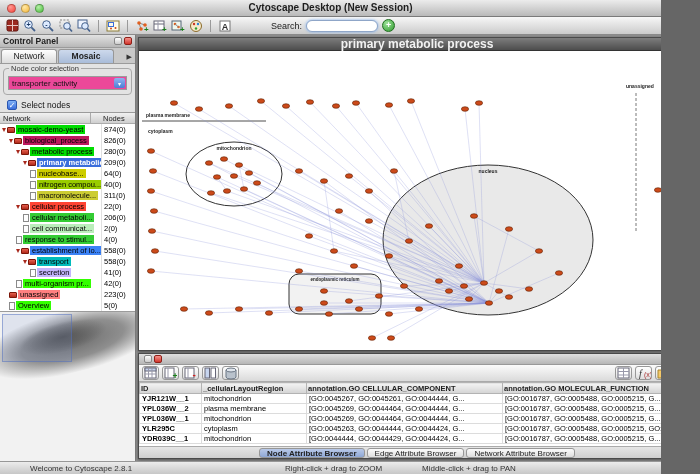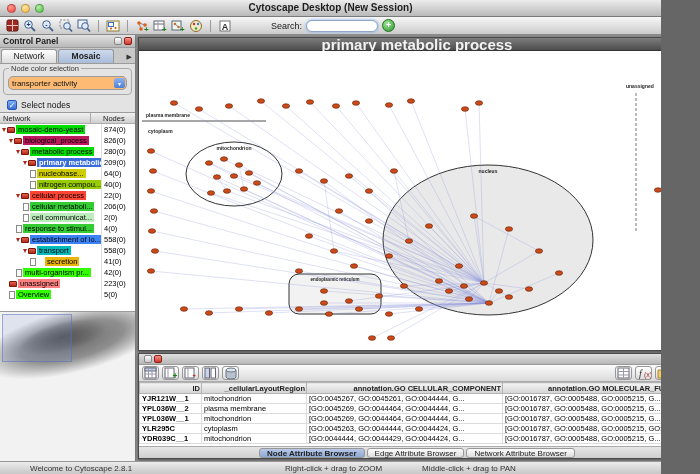--- a/index.html
+++ b/index.html
@@ -34,21 +34,21 @@
   .cp-header{height:13px;background:linear-gradient(#e2e2e2,#b8b8b8);border-bottom:1px solid #9b9b9b;display:flex;align-items:center;padding:0 3px;}
   .cp-title{font-size:8.5px;font-weight:bold;color:#222;flex:1;}
   .mini-btn{width:8px;height:8px;border:1px solid #888;border-radius:2px;background:linear-gradient(#fff,#ccc);margin-left:2px;font-size:6px;line-height:6px;text-align:center;color:#444;}
   .mini-btn.close{background:linear-gradient(#f6938d,#d2352b);border-color:#8e1f18;color:#fff;}
   .cp-tabs{height:16px;display:flex;align-items:flex-end;background:#c9c9c9;border-bottom:1px solid #9b9b9b;padding:1px 1px 0 1px;}
   .cp-tab{width:56px;height:14px;font-size:8.5px;text-align:center;line-height:13px;border:1px solid #979797;border-bottom:none;border-radius:3px 3px 0 0;background:linear-gradient(#fefefe,#dcdcdc);color:#222;margin-right:1px;overflow:hidden;}
   .cp-tab.selected{background:linear-gradient(#cdd9ec,#a9bcd9);font-weight:bold;}
   .cp-tab-arrow{margin-left:auto;font-size:7px;color:#333;padding:0 2px 2px 0;}
   .color-group{margin:4px 3px 2px 3px;border:1px solid #a9a9a9;border-radius:4px;position:relative;padding:7px 4px 4px 4px;}
   .color-group-title{position:absolute;top:-5px;left:5px;background:#e3e3e3;font-size:7.5px;color:#333;padding:0 2px;}
-  .combo{height:14px;background:#fdba74;border:1px solid #9b9b9b;border-radius:5px;font-size:8px;display:flex;align-items:center;padding:0 3px;position:relative;color:#111;}
+  .combo{height:14px;background:#ec4899;border:1px solid #9b9b9b;border-radius:0;font-size:8px;display:flex;align-items:center;padding:0 3px;position:relative;color:#111;}
   .combo-arrow{position:absolute;right:1px;top:1px;bottom:1px;width:11px;background:linear-gradient(#8fb3f0,#4a7fd6);border-radius:2px;color:#fff;font-size:6px;display:flex;align-items:center;justify-content:center;}
   .checkbox-row{display:flex;align-items:center;gap:4px;padding:3px 7px 3px 7px;font-size:8.5px;color:#111;height:15px;}
   .checkbox{width:10px;height:10px;background:linear-gradient(#7fb0f5,#3a6ddc);border:1px solid #2a55b0;border-radius:2px;color:#fff;font-size:8px;line-height:9px;text-align:center;}
   .checkbox::after{content:"\2713";}
   .tree-header{display:flex;height:12px;background:linear-gradient(#f1f1f1,#cfcfcf);border-top:1px solid #9b9b9b;border-bottom:1px solid #ababab;font-size:7.5px;color:#222;align-items:center;}
   .tree-header .c1{flex:1;padding-left:3px;border-right:1px solid #ababab;height:100%;line-height:11px;}
   .tree-header .c2{width:34px;padding-left:2px;line-height:11px;margin-left:10px;}
   #tree{background:#fff;height:187px;overflow:hidden;font-size:7.5px;}
   .tree-row{display:flex;height:11px;align-items:center;white-space:nowrap;}
   .tree-main{flex:1;display:flex;align-items:center;overflow:hidden;height:100%;}
@@ -60,32 +60,32 @@
   .tree-row.sel .tree-label{color:#fff;font-weight:bold;}
   .tree-count{width:34px;flex:none;border-left:1px solid #e0e0e0;padding-left:2px;background:#fff;color:#000;height:100%;line-height:11px;}
   .birdseye{flex:1;background:#f2f2f2;position:relative;overflow:hidden;border-top:1px solid #9b9b9b;}
   .blob{position:absolute;left:-20px;top:-2px;width:185px;height:62px;background:radial-gradient(ellipse at center,#6c6c6c 0%,#8f8f8f 40%,rgba(170,170,170,0) 72%);transform:rotate(-14deg);}
   .blob2{position:absolute;left:18px;top:10px;width:90px;height:30px;background:radial-gradient(ellipse at center,#555 0%,rgba(120,120,120,0) 70%);transform:rotate(-14deg);}
   .view-rect{position:absolute;left:2px;top:2px;width:70px;height:48px;background:rgba(110,140,210,.14);border:1px solid rgba(80,110,190,.5);}
 
   
   .desktop{flex:1;background:#8f8f8f;position:relative;}
   .net-frame{position:absolute;left:2px;top:2px;width:558px;height:314px;background:#fff;border:1px solid #4a4a4a;box-shadow:0 1px 3px rgba(0,0,0,.45);}
-  .net-title{height:13px;background:linear-gradient(#7d7d7d,#4d4d4d);color:#f2f2f2;font-size:15px;line-height:13px;text-align:center;font-weight:bold;border-bottom:1px solid #333;}
+  .net-title{height:13px;background:linear-gradient(#7d7d7d,#4d4d4d);color:#f2f2f2;font-size:12px;line-height:13px;text-align:center;font-weight:bold;border-bottom:1px solid #333;}
   #net-canvas{position:absolute;top:13px;left:0;width:556px;height:299px;display:block;background:#fff;}
 
   .data-frame{position:absolute;left:2px;top:318px;width:558px;bottom:2px;background:#e8e8e8;border:1px solid #4a4a4a;box-shadow:0 1px 3px rgba(0,0,0,.45);display:flex;flex-direction:column;}
   .dp-header{height:11px;background:linear-gradient(#e0e0e0,#b6b6b6);border-bottom:1px solid #999;display:flex;align-items:center;padding:0 3px;}
   .dp-title{font-size:8px;font-weight:bold;color:#222;flex:1;}
   .dp-toolbar{height:17px;background:linear-gradient(#fbfbfb,#dadada);border-bottom:1px solid #aaa;display:flex;align-items:center;padding:0 3px;gap:3px;}
   .dp-btn{width:17px;height:14px;border:1px solid #979797;border-radius:3px;background:linear-gradient(#fff,#ddd);display:flex;align-items:center;justify-content:center;}
   .dp-spacer{flex:1;}
   .table-wrap{flex:1;background:#fff;overflow:hidden;}
   table.attr{width:100%;border-collapse:collapse;table-layout:fixed;font-size:7.5px;}
-  table.attr th{background:linear-gradient(#f3f3f3,#d4d4d4);border:1px solid #b3b3b3;font-weight:bold;height:11px;white-space:nowrap;overflow:hidden;text-align:right;padding:0 1px;color:#222;}
+  table.attr th{background:linear-gradient(#f3f3f3,#d4d4d4);border:1px solid #b3b3b3;font-weight:bold;height:11px;white-space:nowrap;overflow:hidden;text-align:left;padding:0 1px;color:#222;}
   table.attr td{border:1px solid #dcdcdc;height:9px;white-space:nowrap;overflow:hidden;padding:0 2px;color:#000;}
   table.attr td.id{font-weight:bold;}
   .browser-tabs{height:12px;display:flex;justify-content:center;align-items:center;gap:2px;background:linear-gradient(#e6e6e6,#cfcfcf);border-top:1px solid #ababab;}
   .browser-tab{font-size:8px;padding:0 7px;height:10px;line-height:9px;background:linear-gradient(#fbfbfb,#dedede);border:1px solid #979797;border-radius:3px;color:#222;}
   .browser-tab.selected{background:linear-gradient(#b9c9e8,#8fa8d6);font-weight:bold;}
 
   
   .statusbar{position:absolute;left:0;right:0;bottom:0;height:13px;background:linear-gradient(#ececec,#c7c7c7);border-top:1px solid #979797;font-size:8px;color:#333;}
   .statusbar span{position:absolute;top:2px;}
 </style>
@@ -269,20 +269,27 @@
             <span class="tree-count">64(0)</span>
           </div>
           <div class="tree-row">
             <div class="tree-main" style="padding-left: 30px;">
               <span class="node-icon leaf"></span>
               <span class="tree-label" style="background: rgb(153, 204, 0);">nitrogen compou...</span>
             </div>
             <span class="tree-count">40(0)</span>
           </div>
           <div class="tree-row">
+            <div class="tree-main" style="padding-left: 30px;">
+              <span class="node-icon leaf"></span>
+              <span class="tree-label" style="background: rgb(204, 204, 51);">macromolecule...</span>
+            </div>
+            <span class="tree-count">311(0)</span>
+          </div>
+          <div class="tree-row">
             <div class="tree-main" style="padding-left: 16px;">
               <span class="twisty">▾</span>
               <span class="node-icon folder"></span>
               <span class="tree-label" style="background: rgb(255, 68, 51);">cellular process</span>
             </div>
             <span class="tree-count">22(0)</span>
           </div>
           <div class="tree-row">
             <div class="tree-main" style="padding-left: 23px;">
               <span class="node-icon leaf"></span>
@@ -316,21 +323,21 @@
             <div class="tree-main" style="padding-left: 23px;">
               <span class="twisty">▾</span>
               <span class="node-icon folder"></span>
               <span class="tree-label" style="background: rgb(0, 187, 187);">transport</span>
             </div>
             <span class="tree-count">558(0)</span>
           </div>
           <div class="tree-row">
             <div class="tree-main" style="padding-left: 30px;">
               <span class="node-icon leaf"></span>
-              <span class="tree-label" style="background: #eab308; margin-left: 8px;">secretion</span>
+              <span class="tree-label" style="background: #c4b5fd;">secretion</span>
             </div>
             <span class="tree-count">41(0)</span>
           </div>
           <div class="tree-row">
             <div class="tree-main" style="padding-left: 16px;">
               <span class="node-icon leaf"></span>
               <span class="tree-label" style="background: rgb(51, 255, 0);">multi-organism pr...</span>
             </div>
             <span class="tree-count">42(0)</span>
           </div>

